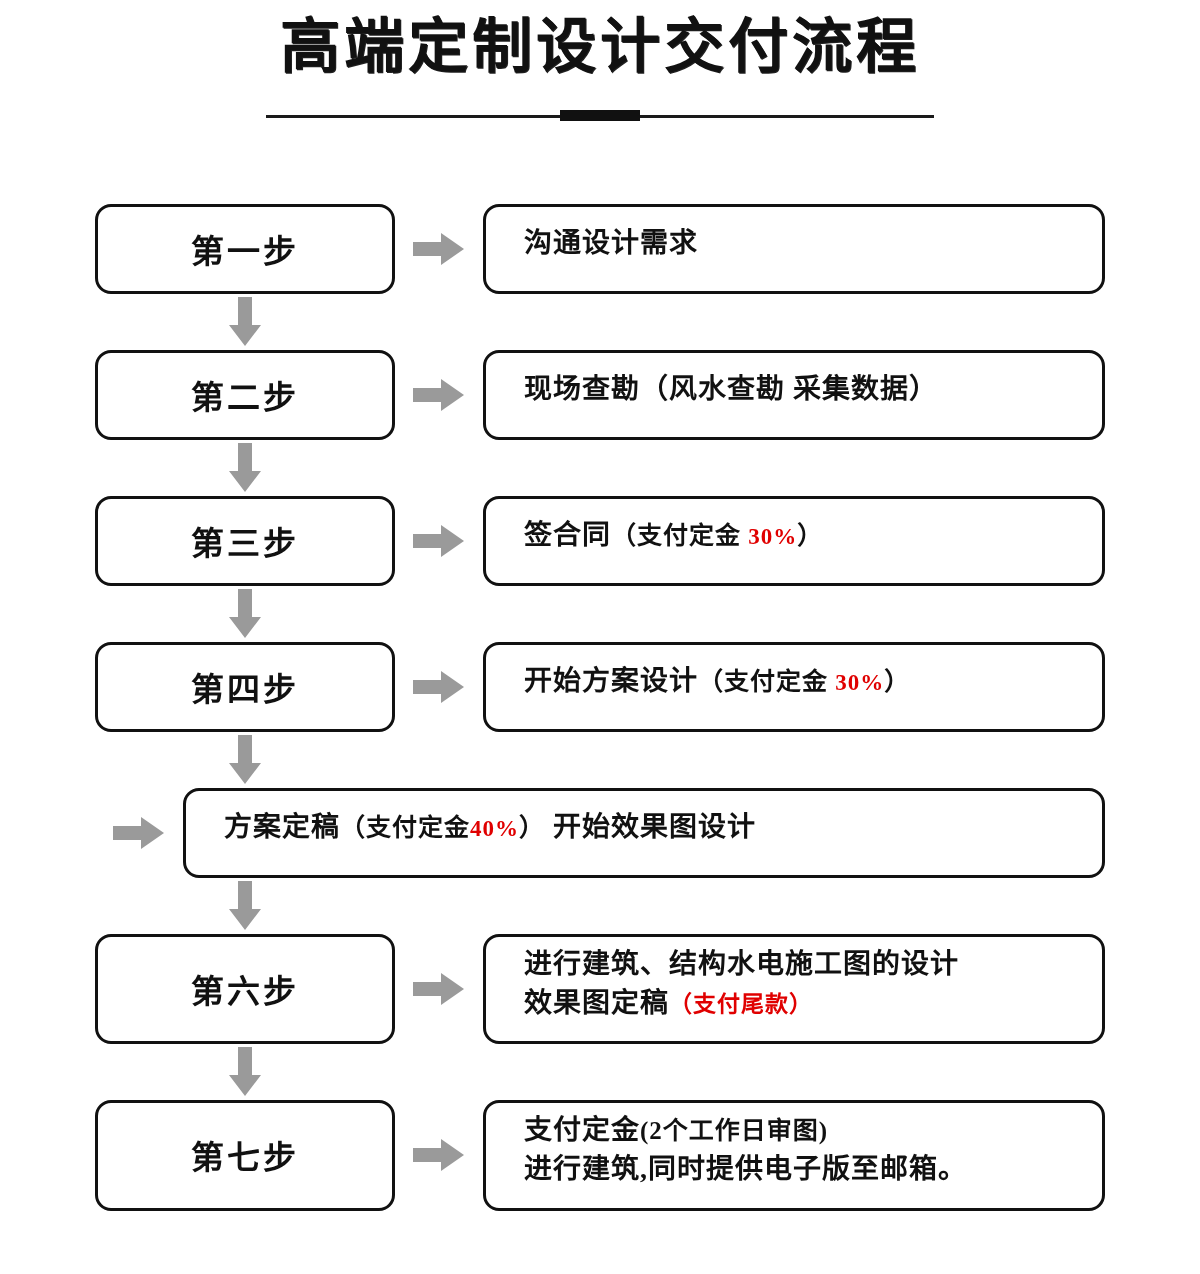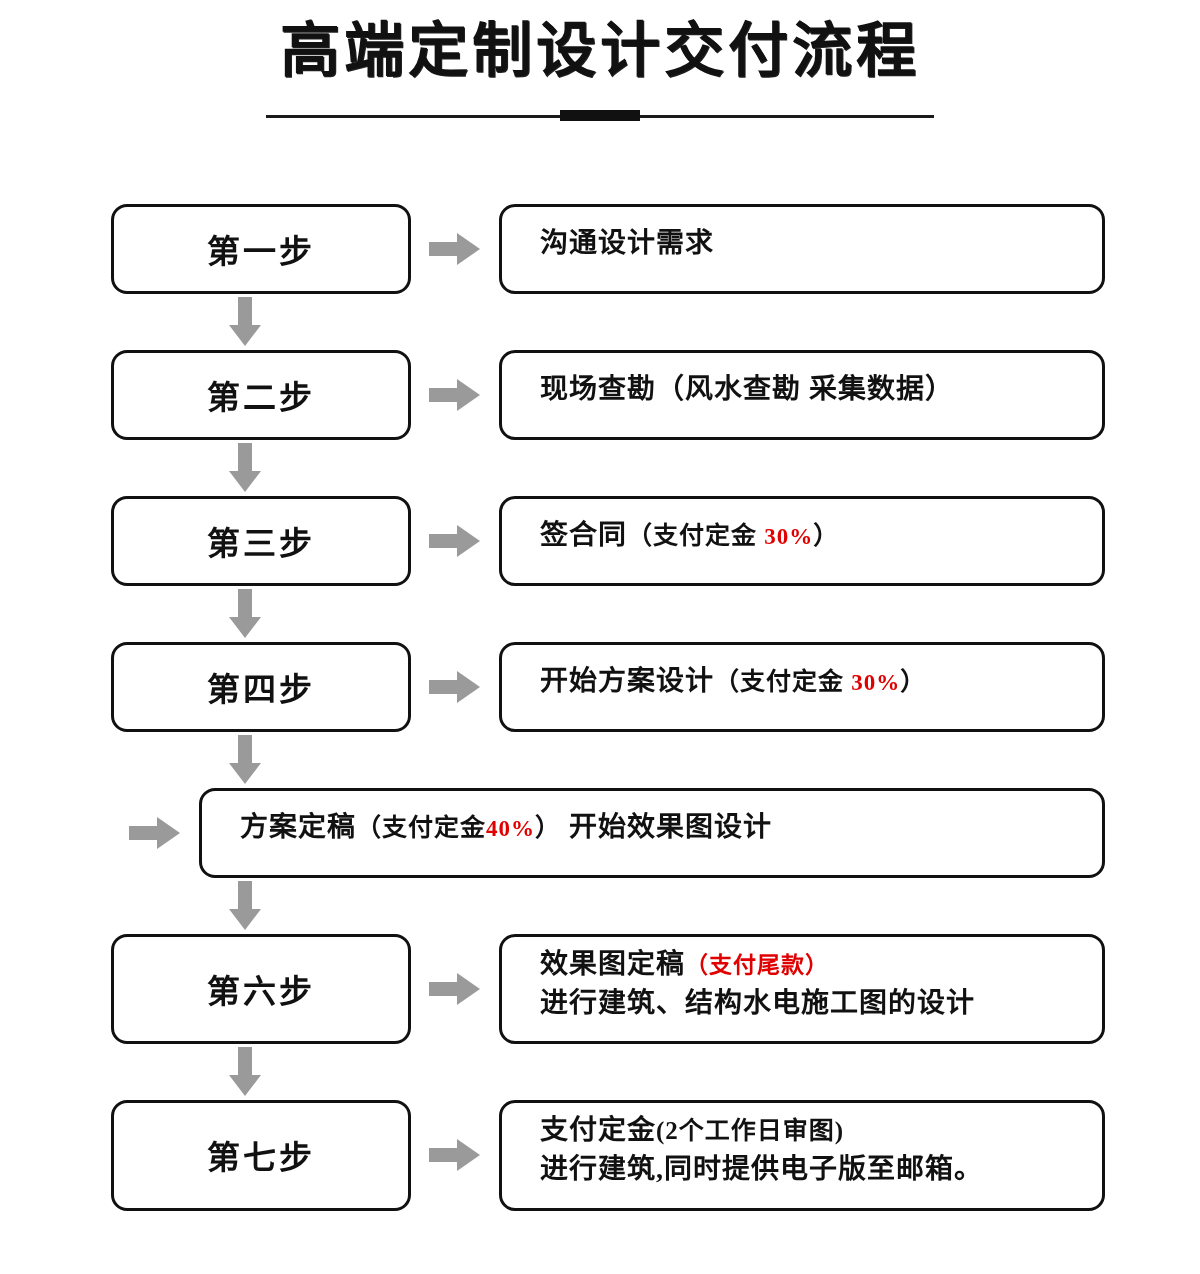--- a/index.html
+++ b/index.html
@@ -17,21 +17,21 @@
     overflow: hidden;
   }
 
   
   .title-area {
     width: 100%;
     padding-top: 18px;
     text-align: center;
   }
   .main-title {
-    font-family: Liberation Serif, serif;
+    font-family: Liberation Mono, monospace;
     font-size: 60px;
     font-weight: bold;
     letter-spacing: 4px;
     line-height: 1.1;
     color: #111111;
     margin: 0;
     text-shadow: 1px 1px 0 #222;
   }
   .divider-wrap {
     margin: 26px auto 0 auto;
@@ -61,21 +61,20 @@
   .flow {
     margin: 0 auto;
     padding-top: 82px;
     width: 1010px;
     box-sizing: border-box;
   }
   .row {
     display: flex;
     align-items: stretch;
     justify-content: flex-start;
-    margin-left: 16px;
   }
   .step-box {
     width: 300px;
     min-height: 90px;
     border: 3px solid #111111;
     border-radius: 16px;
     display: flex;
     align-items: center;
     justify-content: center;
     box-sizing: border-box;
@@ -253,22 +252,22 @@
     <div class="row">
       <div class="step-box">
         <span class="step-label">第六步</span>
       </div>
       <div class="h-arrow">
         <svg class="arrow-h" width="52" height="34" viewBox="0 0 52 34" aria-hidden="true">
           <path d="M0 10 H28 V1 L51 17 L28 33 V24 H0 Z" fill="#9a9a9a"></path>
         </svg>
       </div>
       <div class="desc-box">
+        <div class="desc-line"><span>进行建筑、结构水电施工图的设计</span></div>
         <div class="desc-line"><span>效果图定稿</span><span class="smallred">（</span><span class="smallred">支付尾款</span><span class="smallred">）</span></div>
-        <div class="desc-line"><span>进行建筑、结构水电施工图的设计</span></div>
       </div>
     </div>
     <div class="v-gap">
       <div class="v-arrow-holder">
         <svg class="arrow-v" width="34" height="50" viewBox="0 0 34 50" aria-hidden="true">
           <path d="M10 0 H24 V28 H33 L17 49 L1 28 H10 Z" fill="#9a9a9a"></path>
         </svg>
       </div>
     </div>
     <div class="row">

